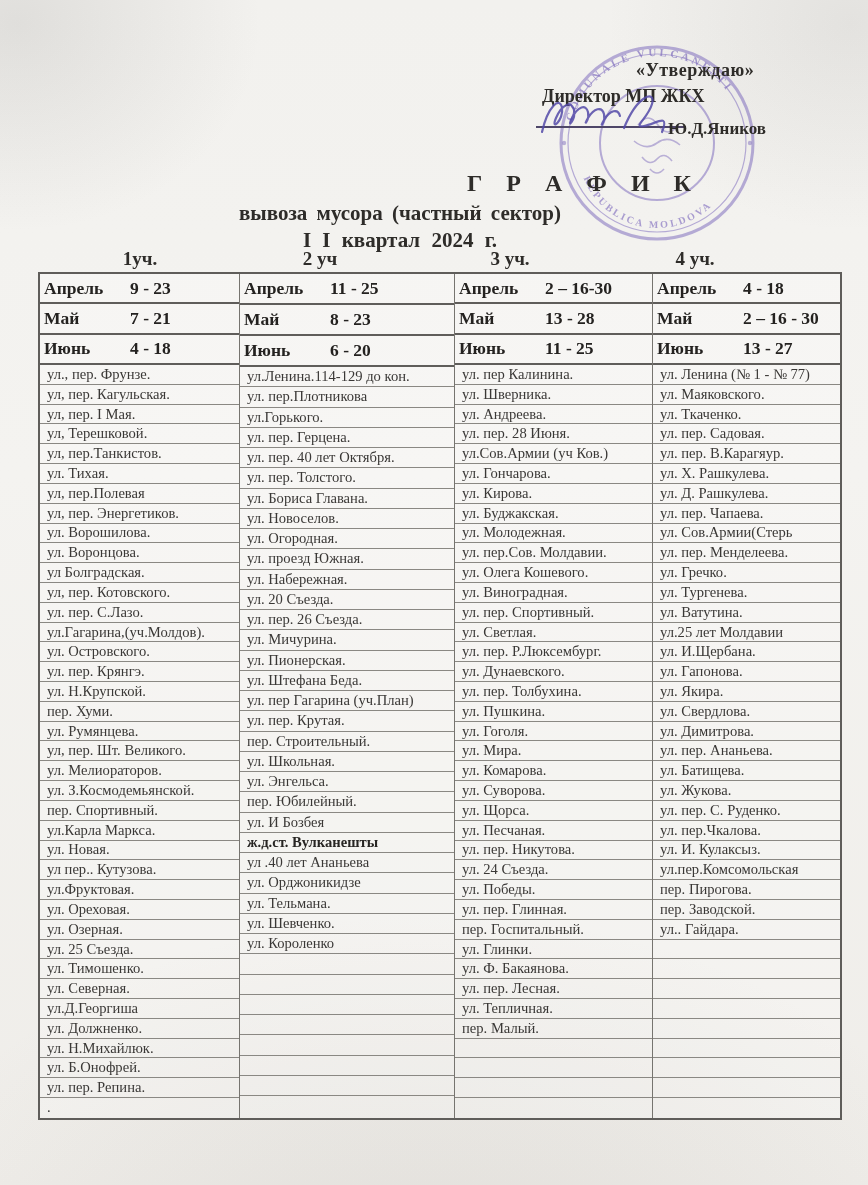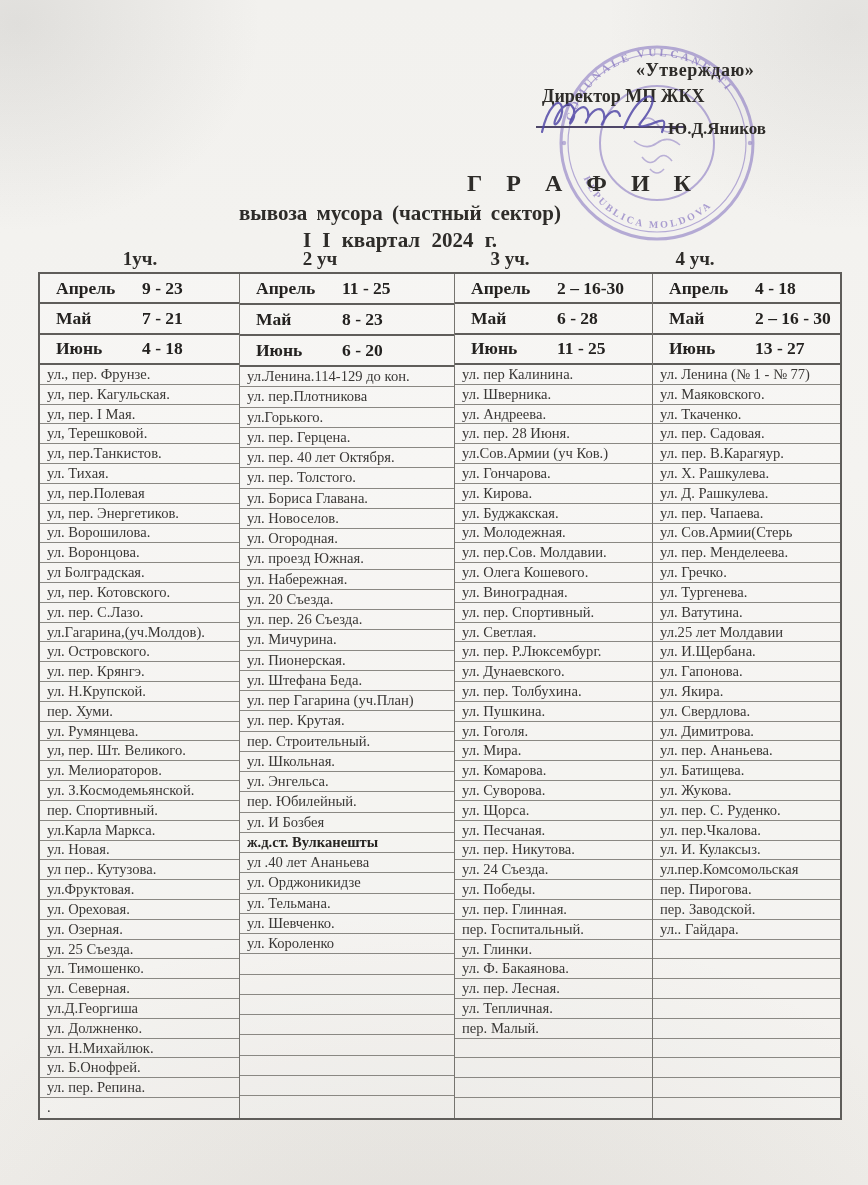--- a/index.html
+++ b/index.html
@@ -45,21 +45,21 @@
 
   
   .sched { position:absolute; left:38px; top:272px; width:804px; height:848px;
     display:flex; border:2px solid #5f5d5a; background:rgba(255,255,255,.25); }
   .column { border-right:1px solid #76746f; display:flex; flex-direction:column; }
   .column:last-child { border-right:none; }
   .column.c0 { width:200px; } .column.c1 { width:215px; }
   .column.c2 { width:198px; } .column.c3 { width:187px; }
 
   .mrow { height:31px; border-bottom:2px solid #5f5d5a; display:flex; align-items:center;
-    padding-left:16px; font-weight:bold; font-size:17.5px; color:#242220; overflow:hidden; }
+    padding-left:4px; font-weight:bold; font-size:17.5px; color:#242220; overflow:hidden; }
   .mrow .mname { width:86px; flex:none; }
   .mrow .mdates { white-space:nowrap; }
 
   .srow { height:20.26px; border-bottom:1px solid #8a8883; display:flex; align-items:center;
     padding-left:7px; font-size:14.6px; color:#3a3836; white-space:nowrap; overflow:hidden; }
   .srow:last-child { border-bottom:none; }
   .srow.bold { font-weight:bold; color:#272523; }
 </style>
 </head>
 <body>
@@ -223,21 +223,21 @@
         <div class="srow"></div>
         <div class="srow"></div>
       </div>
       <div class="column c2">
         <div class="mrow">
           <span class="mname">Апрель</span>
           <span class="mdates">2 – 16-30</span>
         </div>
         <div class="mrow">
           <span class="mname">Май</span>
-          <span class="mdates">6 - 28</span>
+          <span class="mdates">13 - 28</span>
         </div>
         <div class="mrow">
           <span class="mname">Июнь</span>
           <span class="mdates">11 - 25</span>
         </div>
         <div class="srow">ул. пер Калинина.</div>
         <div class="srow">ул. Шверника.</div>
         <div class="srow">ул. Андреева.</div>
         <div class="srow">ул. пер. 28 Июня.</div>
         <div class="srow">ул.Сов.Армии (уч Ков.)</div>

